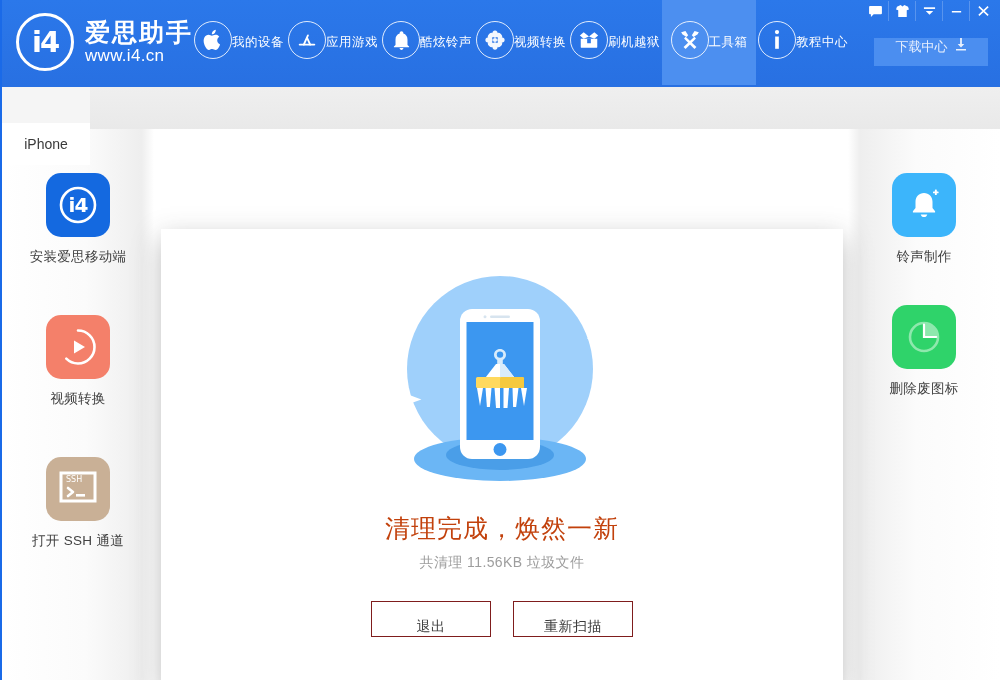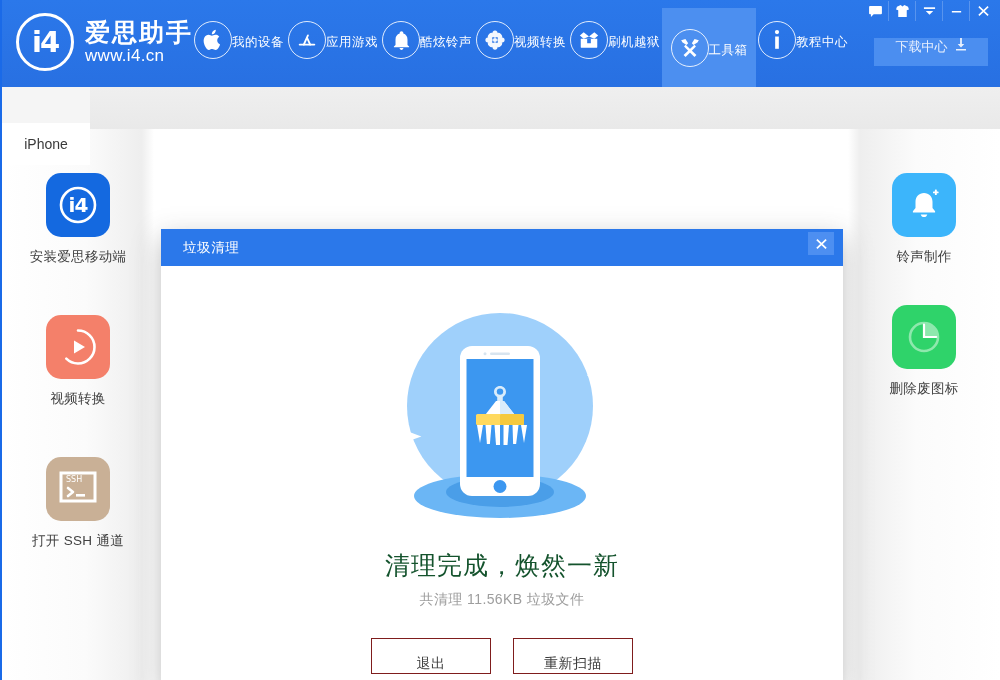--- a/index.html
+++ b/index.html
@@ -27,21 +27,21 @@
   .brand-text{margin-left:11px;color:#fff;}
   .brand-cn{font-size:25px;font-weight:bold;letter-spacing:2px;line-height:27px;}
   .brand-url{font-size:17px;line-height:20px;letter-spacing:.3px;font-family:"Liberation Sans",sans-serif;}
 
   .nav{position:absolute;left:190px;top:0;height:87px;display:flex;}
   .nav-item{
     width:94px;height:85px;display:flex;flex-direction:row;
     align-items:center;justify-content:center;cursor:pointer;
     box-sizing:border-box;
   }
-  .nav-item.active{background:#4c8ff0;margin-top:8px;}
+  .nav-item.active{background:#4c8ff0;}
   .nav-ico{
     width:38px;height:38px;border-radius:50%;border:1.6px solid rgba(255,255,255,.85);
     display:flex;align-items:center;justify-content:center;box-sizing:border-box;
     margin-bottom:5px;
   }
   .nav-ico svg{display:block;}
   .nav-label{font-size:12.5px;color:#fff;letter-spacing:.5px;}
 
   .wctrl{position:absolute;right:6px;top:0;height:22px;display:flex;align-items:center;}
   .wbtn{width:26px;height:20px;display:flex;align-items:center;justify-content:center;cursor:pointer;
@@ -87,21 +87,21 @@
   .dlg-title{position:absolute;left:22px;top:0;line-height:37px;font-size:13.5px;color:#fff;letter-spacing:.6px;}
   .dlg-close{position:absolute;right:9px;top:3px;width:26px;height:23px;background:#4d8ff1;
              display:flex;align-items:center;justify-content:center;cursor:pointer;color:#fff;
              font-size:16px;font-family:"Liberation Sans",sans-serif;}
   .dlg-body{position:relative;height:421px;}
 
   .illus{position:absolute;left:0;right:0;top:40px;height:225px;}
   .illus svg{display:block;margin:0 auto;}
 
   .dlg-h1{position:absolute;left:0;right:0;top:283px;text-align:center;
-          font-size:25px;color:#14532d;letter-spacing:1px;}
+          font-size:25px;color:#c2410c;letter-spacing:1px;}
   .dlg-sub{position:absolute;left:0;right:0;top:325px;text-align:center;
            font-size:14px;color:#9d9d9d;letter-spacing:.4px;}
 
   .dlg-actions{position:absolute;left:0;right:0;top:372px;display:flex;justify-content:center;gap:22px;}
   .dlg-btn{width:118px;height:34px;border:1px solid #7f1d1d;background:#fff;color:#3b3b3b;
            font-size:14px;display:flex;align-items:flex-end;justify-content:center;cursor:pointer;
            font-family:"Liberation Sans",sans-serif;letter-spacing:.5px;}
 </style>
 </head>
 <body>
@@ -319,30 +319,20 @@
               <path d="M22 8.4A13.6 13.6 0 0 1 35.6 22H22z" fill="#8ee8ad"></path>
               <path d="M22 9.5v12.5h12.2" fill="none" stroke="#fff" stroke-width="2.2" stroke-linecap="round"></path>
             </svg>
         </div>
         <div class="tile-label">删除废图标</div>
       </div>
     </div>
 
     <div class="dlg">
 
-      <div class="dlg-bar">
-        <div class="dlg-title">垃圾清理</div>
-        <div class="dlg-close">
-          <svg width="13" height="12" viewBox="0 0 14 13">
-              <g stroke="#fff" stroke-width="1.9">
-                <path d="M2 1.8l10 9.4M12 1.8 2 11.2"></path>
-              </g>
-            </svg>
-        </div>
-      </div>
 
       <div class="dlg-body">
 
         <div class="illus">
           <svg width="260" height="225" viewBox="0 0 260 225">
             <circle cx="128" cy="100" r="93" fill="#9fd0fb"></circle>
             <ellipse cx="128" cy="190" rx="86" ry="22" fill="#6bb6f5"></ellipse>
             <ellipse cx="128" cy="186" rx="54" ry="15" fill="#4a9ee8"></ellipse>
             <g fill="#fff">
               <path d="M214 24l3.4 9.4 9.4 3.4-9.4 3.4-3.4 9.4-3.4-9.4-9.4-3.4 9.4-3.4z"></path>

